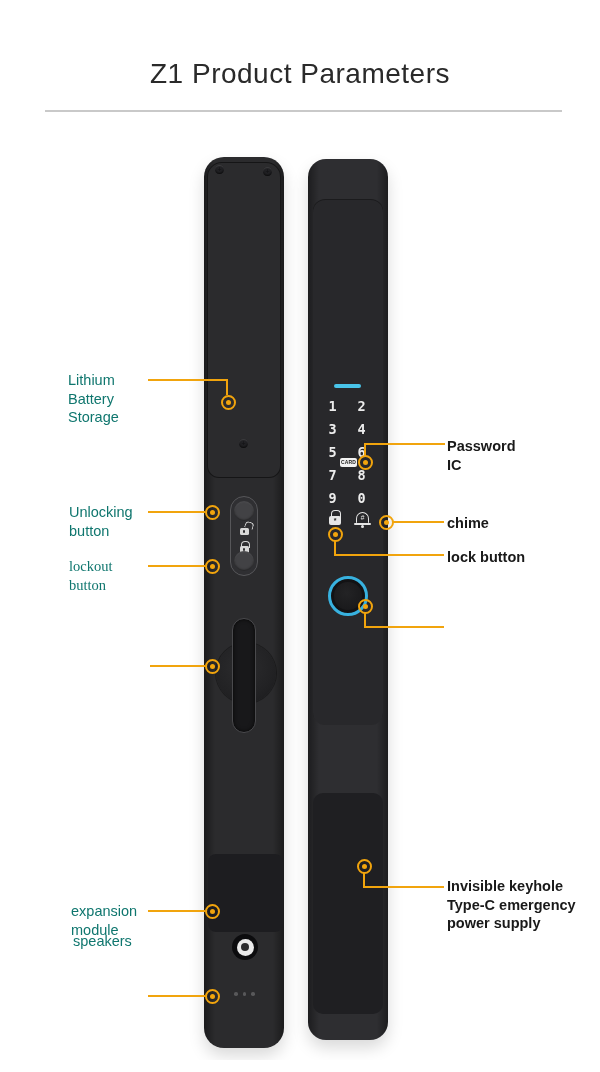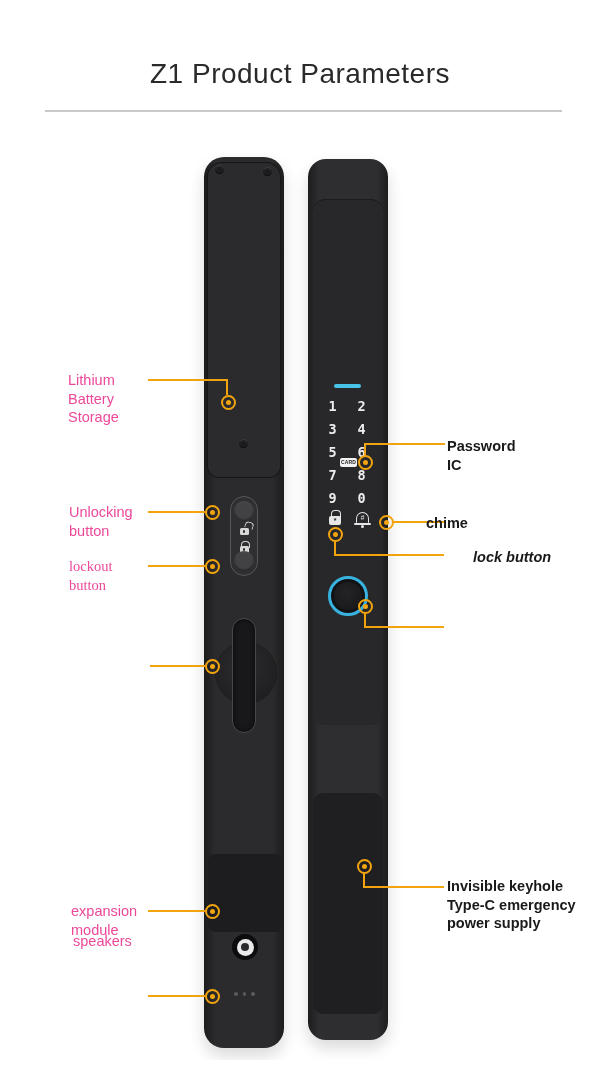--- a/index.html
+++ b/index.html
@@ -180,21 +180,21 @@
   .marker {
     position: absolute; width: 15px; height: 15px; border-radius: 50%;
     border: 2.5px solid var(--accent); background: transparent;
   }
   .marker::after {
     content: ""; position: absolute; left: 50%; top: 50%;
     width: 5px; height: 5px; margin: -2.5px 0 0 -2.5px;
     background: var(--accent); border-radius: 50%;
   }
   .lbl {
-    position: absolute; white-space: pre-line; color: #ec4899;
+    position: absolute; white-space: pre-line; color: #0f766e;
     font-size: 14.5px; line-height: 18.5px; font-weight: 500;
   }
   .lbl.right { font-weight: 600; color: #191919; font-size: 14.5px; }
 </style>
 </head>
 <body>
 
 <div class="canvas">
 
   <div class="title">Z1 Product Parameters</div>
@@ -292,19 +292,19 @@
   <div class="lbl" style="left:69px; top:503px;">Unlocking
 button</div>
   <div class="lbl" style="left:69px; top:557px;font-family:Liberation Serif, serif;">lockout
 button</div>
   <div class="lbl" style="left:71px; top:902px;">expansion
 module</div>
   <div class="lbl" style="left:73px; top:932px;">speakers</div>
 
   <div class="lbl right" style="left:447px; top:437px;">Password
 IC</div>
-  <div class="lbl right" style="left:426px; top:514px;">chime</div>
-  <div class="lbl right" style="left:473px; top:548px;font-style:italic;">lock button</div>
+  <div class="lbl right" style="left:447px; top:514px;">chime</div>
+  <div class="lbl right" style="left:447px; top:548px;">lock button</div>
   <div class="lbl right" style="left:447px; top:877px;">Invisible keyhole
 Type-C emergency
 power supply</div>
 
 </div>
 
 </body></html>

